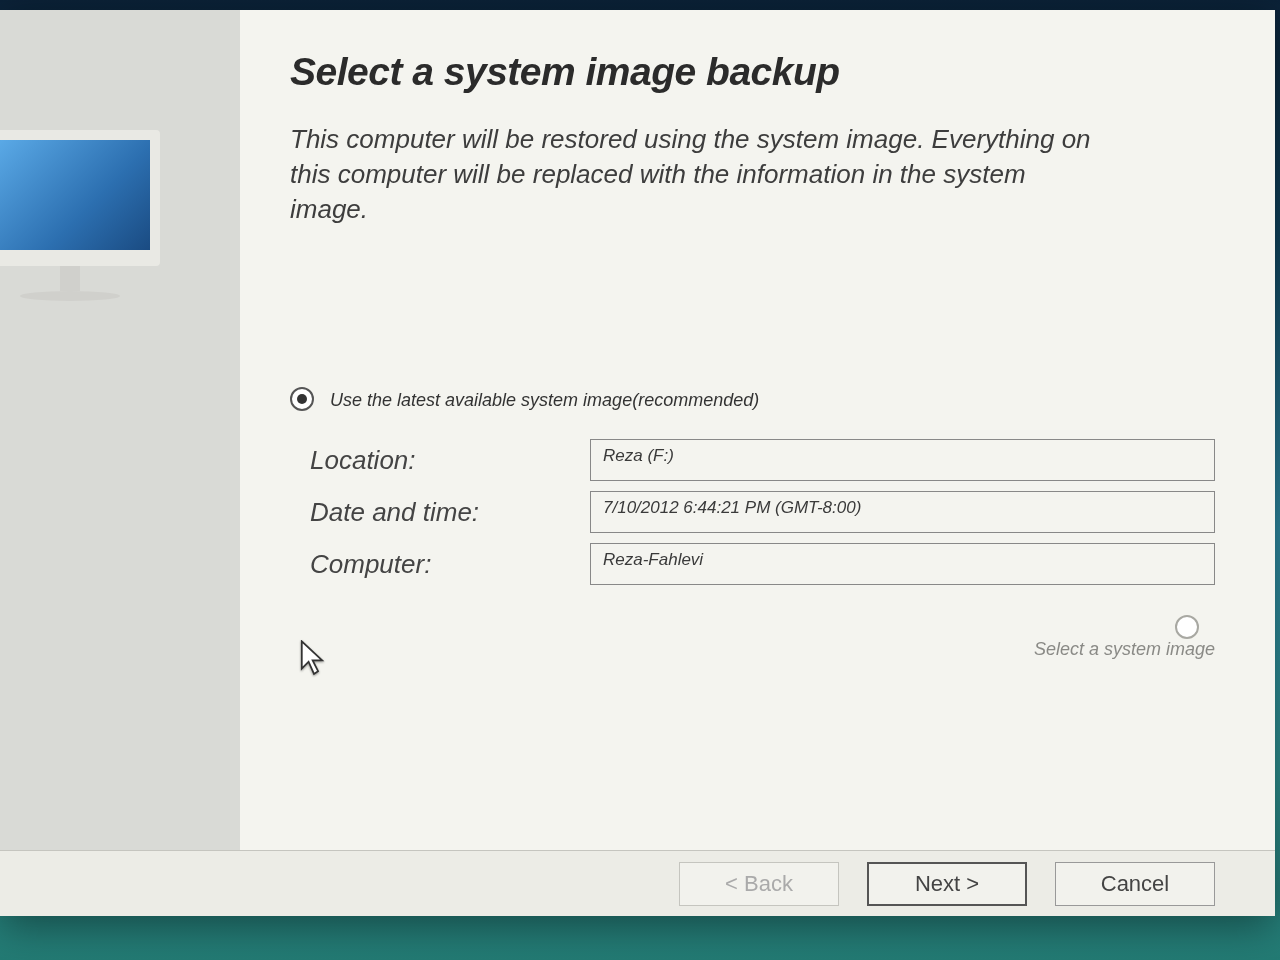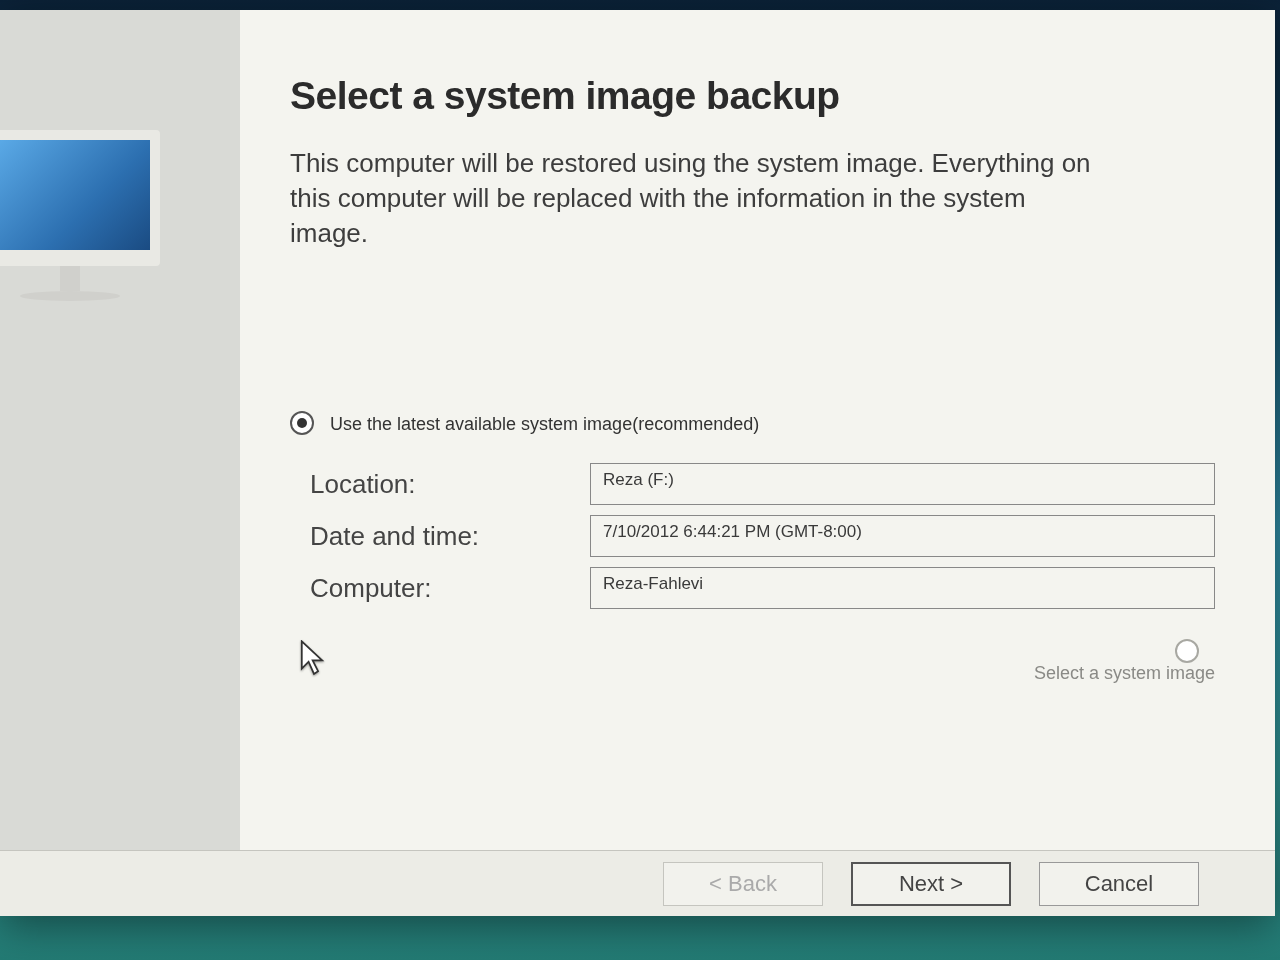--- a/index.html
+++ b/index.html
@@ -58,22 +58,23 @@
     margin: 0 auto 0 60px;
   }
   .monitor-base {
     width: 100px;
     height: 10px;
     background: #d0d0cc;
     border-radius: 50%;
     margin-left: 20px;
   }
   .content {
-    padding: 64px 60px 20px 50px;
+    padding: 40px 60px 20px 50px;
     flex: 1;
+    font-style: italic;
   }
   .title {
     font-size: 39px;
     font-weight: 700;
     color: #2b2b2b;
     margin: 0 0 28px 0;
     letter-spacing: -0.5px;
   }
   .desc {
     font-size: 26px;
@@ -140,21 +141,21 @@
     min-height: 28px;
   }
   .button-bar {
     height: 65px;
     background: #ecece6;
     border-top: 1px solid #c5c5bf;
     display: flex;
     justify-content: flex-end;
     align-items: center;
     gap: 28px;
-    padding: 0 76px;
+    padding: 0 60px;
   }
   .btn {
     min-width: 160px;
     height: 44px;
     border: 1px solid #999;
     background: #f2f2ed;
     font-size: 22px;
     color: #444;
     display: inline-flex;
     align-items: center;

